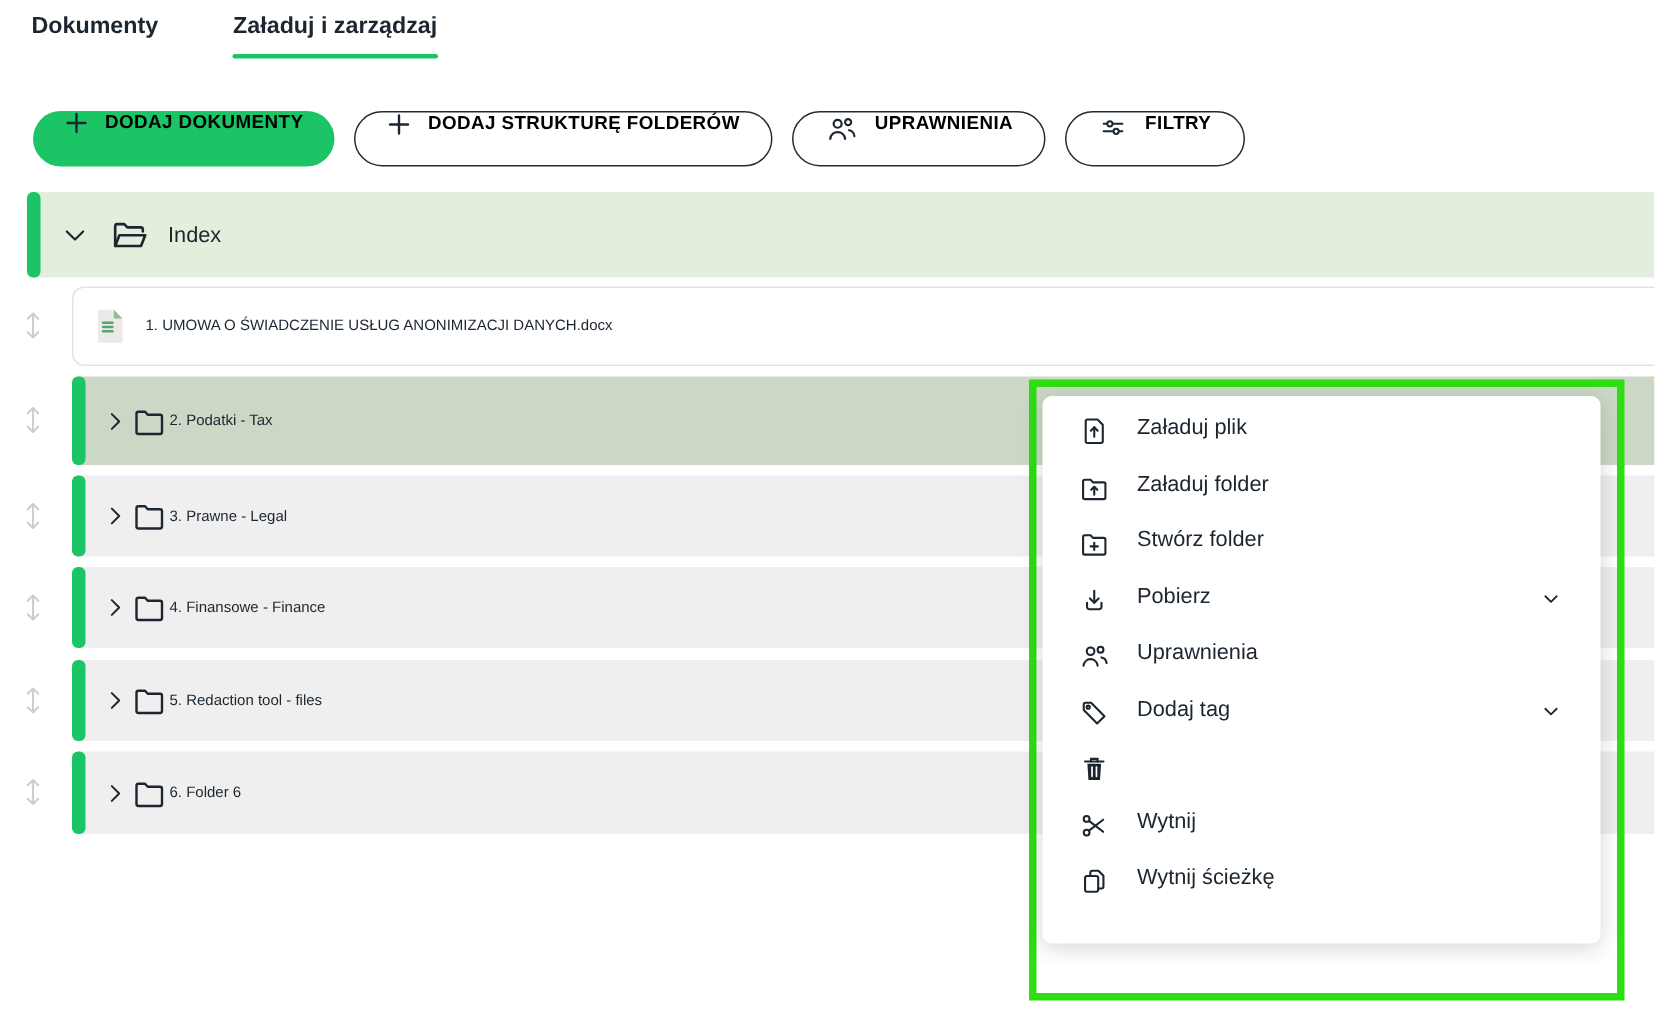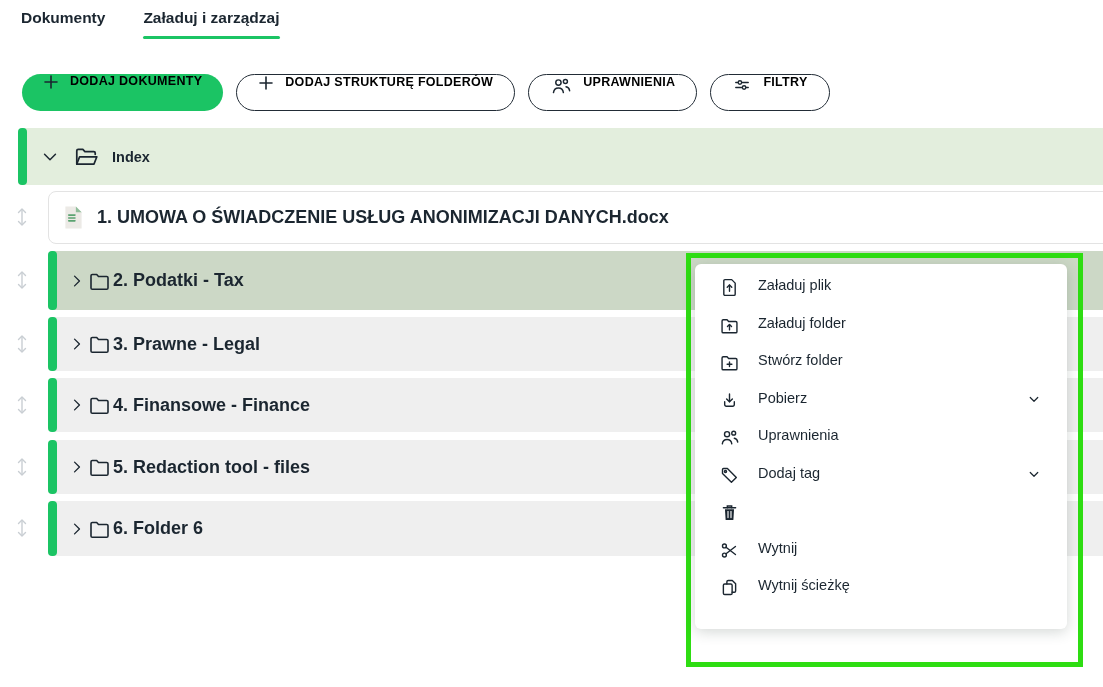--- a/index.html
+++ b/index.html
@@ -14,36 +14,36 @@
   }
   html,body{margin:0;padding:0;background:#fff;}
   .app{
     position:relative;width:1103px;height:687px;background:#fff;overflow:hidden;
     font-family:"Liberation Sans",sans-serif;color:var(--text);
   }
   svg{display:block}
   .icon-stroke{stroke:var(--text);stroke-width:1.6;fill:none;stroke-linecap:round;stroke-linejoin:round}
 
   
-  .tabs{position:absolute;top:9px;left:21px;display:flex;gap:38px;align-items:flex-end;}
+  .tabs{position:absolute;top:9px;left:21px;display:flex;gap:50px;align-items:flex-end;}
   .tab{font-size:15.5px;font-weight:700;position:relative;padding-bottom:12px;cursor:pointer;white-space:nowrap}
   .tab.active::after{content:"";position:absolute;left:0;right:0;bottom:0;height:3px;border-radius:2px;background:var(--accent-green)}
 
   
   .toolbar{position:absolute;top:74px;left:22px;display:flex;gap:13px;height:37px;align-items:center}
   .btn{display:flex;gap:11px;height:37px;padding:0 21px;border-radius:19px;
        background:#fff;border:1.5px solid #222c36;font-weight:700;font-size:12.5px;letter-spacing:.3px;
        cursor:pointer;white-space:nowrap;box-sizing:border-box}
   .btn.primary{background:var(--accent-green);border:none;}
 
   
   .row{position:absolute;display:flex;align-items:center;box-sizing:border-box;cursor:pointer}
   .row .bar{position:absolute;left:0;top:0;bottom:0;width:9px;background:var(--accent-green);border-radius:4px;}
-  .row-content{display:flex;align-items:center;position:relative;font-weight:bold;}
-  .row .lbl{font-size:18px;white-space:nowrap}
+  .row-content{display:flex;align-items:center;position:relative;}
+  .row .lbl{font-size:10px;white-space:nowrap}
 
   .row.index{left:18px;top:128px;width:1092px;height:57px;background:var(--index-bg);border-radius:5px 0 0 5px;}
   .row.index .row-content{padding-left:22px;gap:11px}
   .row.index .lbl{font-size:14.5px}
 
   .row.doc{left:48px;top:191px;width:1062px;height:53px;background:#fff;border:1px solid var(--muted-border);border-radius:8px 0 0 8px;}
   .row.doc .row-content{padding-left:14px;gap:13px}
 
   .frow{left:48px;width:1062px;background:var(--row-bg);border-radius:5px 0 0 5px;}
   .frow .row-content{padding-left:20px;gap:0}

